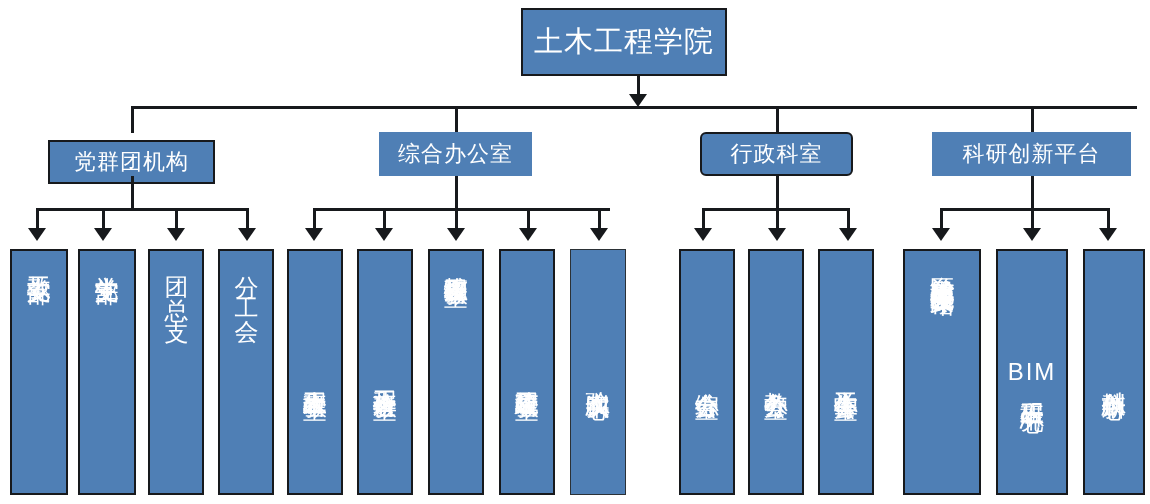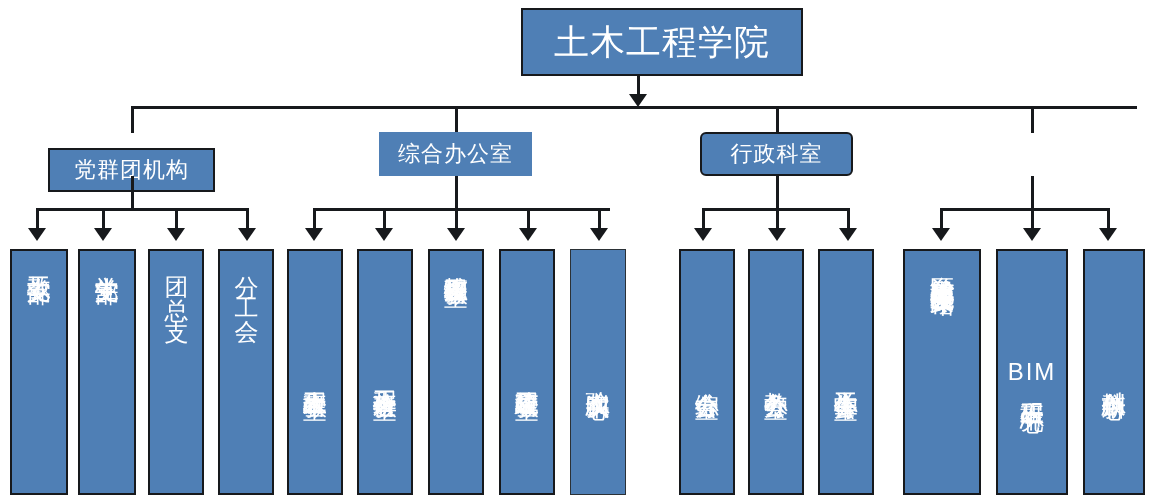--- a/index.html
+++ b/index.html
@@ -19,22 +19,22 @@
     display:flex;
     align-items:center;
     justify-content:center;
     color:#ffffff;
   }
   .node.bordered{border:2px solid #17191c;}
   .node.thinborder{border:1px solid #2b3136;}
   .node.noborder{border:none;}
 
   .root{
-    left:521px;top:8px;width:282px;height:68px;
-    font-size:35px;letter-spacing:1px;
+    left:521px;top:8px;width:206px;height:68px;
+    font-size:29px;letter-spacing:1px;
   }
   .lvl2{
     height:44px;
     font-size:22px;letter-spacing:1px;
   }
 
   
   .leaf{
     top:249px;height:246px;
     align-items:flex-start;
@@ -86,28 +86,31 @@
   <div class="vline" style="left:637px;top:76px;height:26px;"></div>
   <div class="arrow" style="left:629px;top:94px;"></div>
 
   <div class="hline" style="left:131px;top:106px;width:1006px;"></div>
 
   <div class="drop" style="left:131px;top:106px;height:27px;"></div>
   <div class="drop" style="left:455px;top:106px;height:27px;"></div>
   <div class="drop" style="left:776px;top:106px;height:27px;"></div>
   <div class="drop" style="left:1031px;top:106px;height:27px;"></div>
 
-  <div class="node lvl2 bordered" style="left:48px;top:148px;width:167px;">
+  <div class="node lvl2 bordered" style="left:48px;top:140px;width:167px;">
     <span>党群团机构</span>
   </div>
   <div class="node lvl2 noborder" style="left:379px;top:132px;width:153px;">
     <span>综合办公室</span>
   </div>
   <div class="node lvl2 bordered" style="left:700px;top:132px;width:153px;border-radius:6px;">
     <span>行政科室</span>
+  </div>
+  <div class="node lvl2 noborder" style="left:932px;top:132px;width:199px;">
+    <span>科研创新平台</span>
   </div>
 
   <div class="vline" style="left:131px;top:176px;height:33px;"></div>
   <div class="hline" style="left:36px;top:208px;width:213px;"></div>
   <div class="drop" style="left:36px;top:208px;height:22px;"></div>
   <div class="arrow" style="left:28px;top:228px;"></div>
   <div class="drop" style="left:102px;top:208px;height:22px;"></div>
   <div class="arrow" style="left:94px;top:228px;"></div>
   <div class="drop" style="left:175px;top:208px;height:22px;"></div>
   <div class="arrow" style="left:167px;top:228px;"></div>

